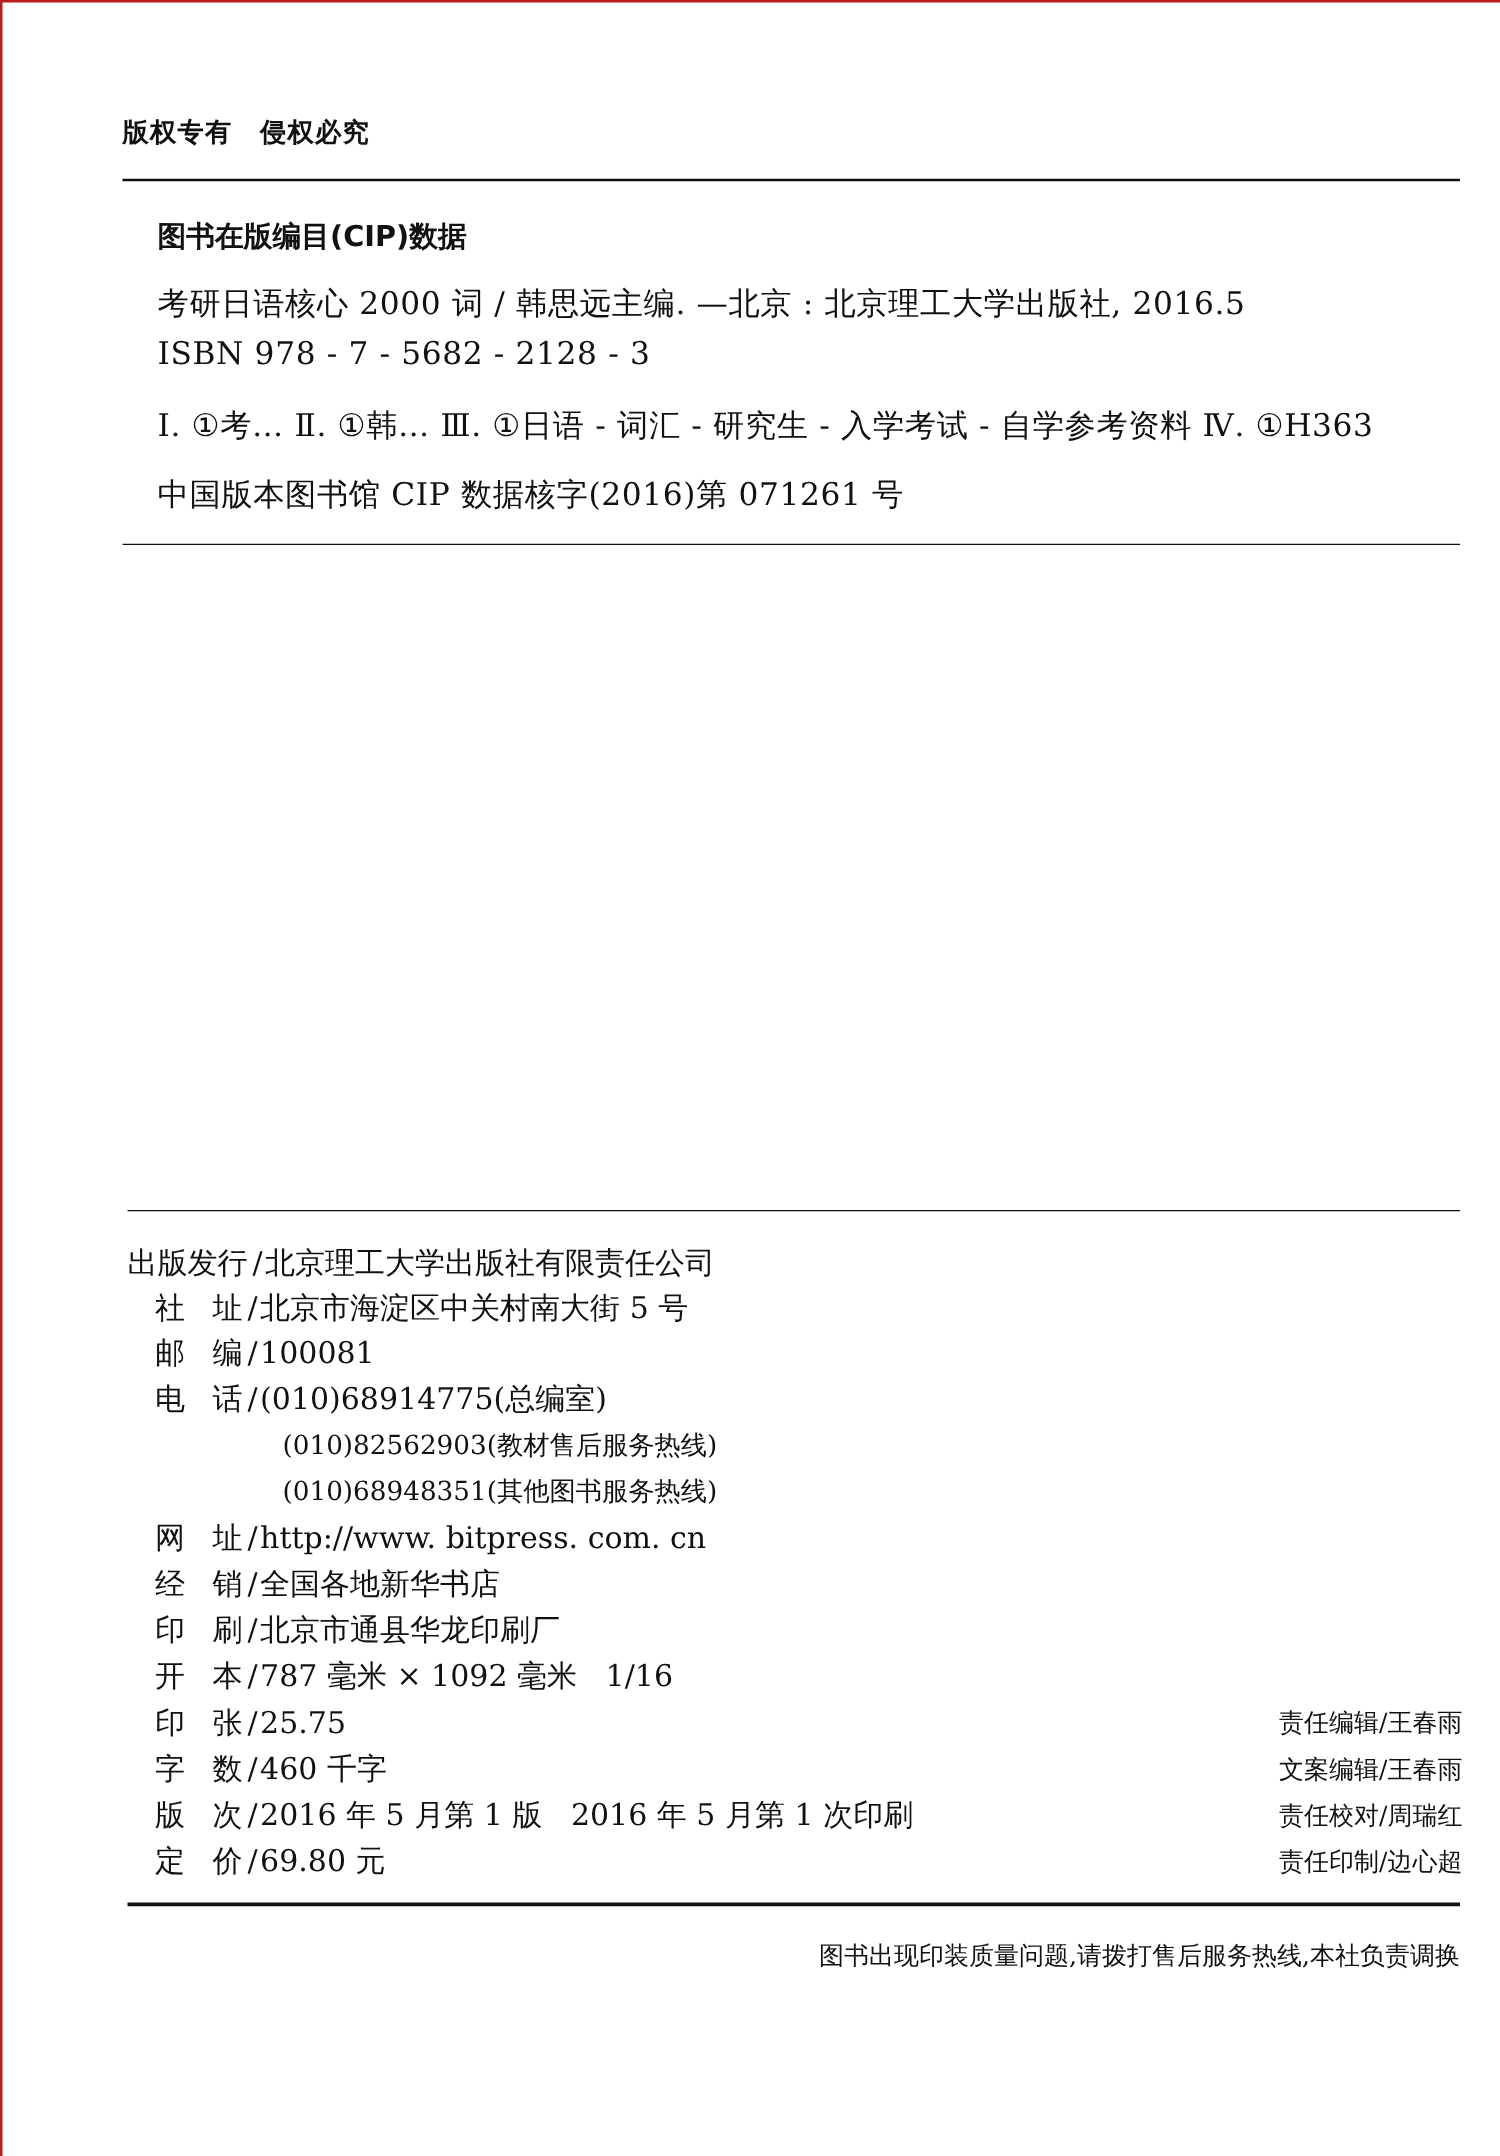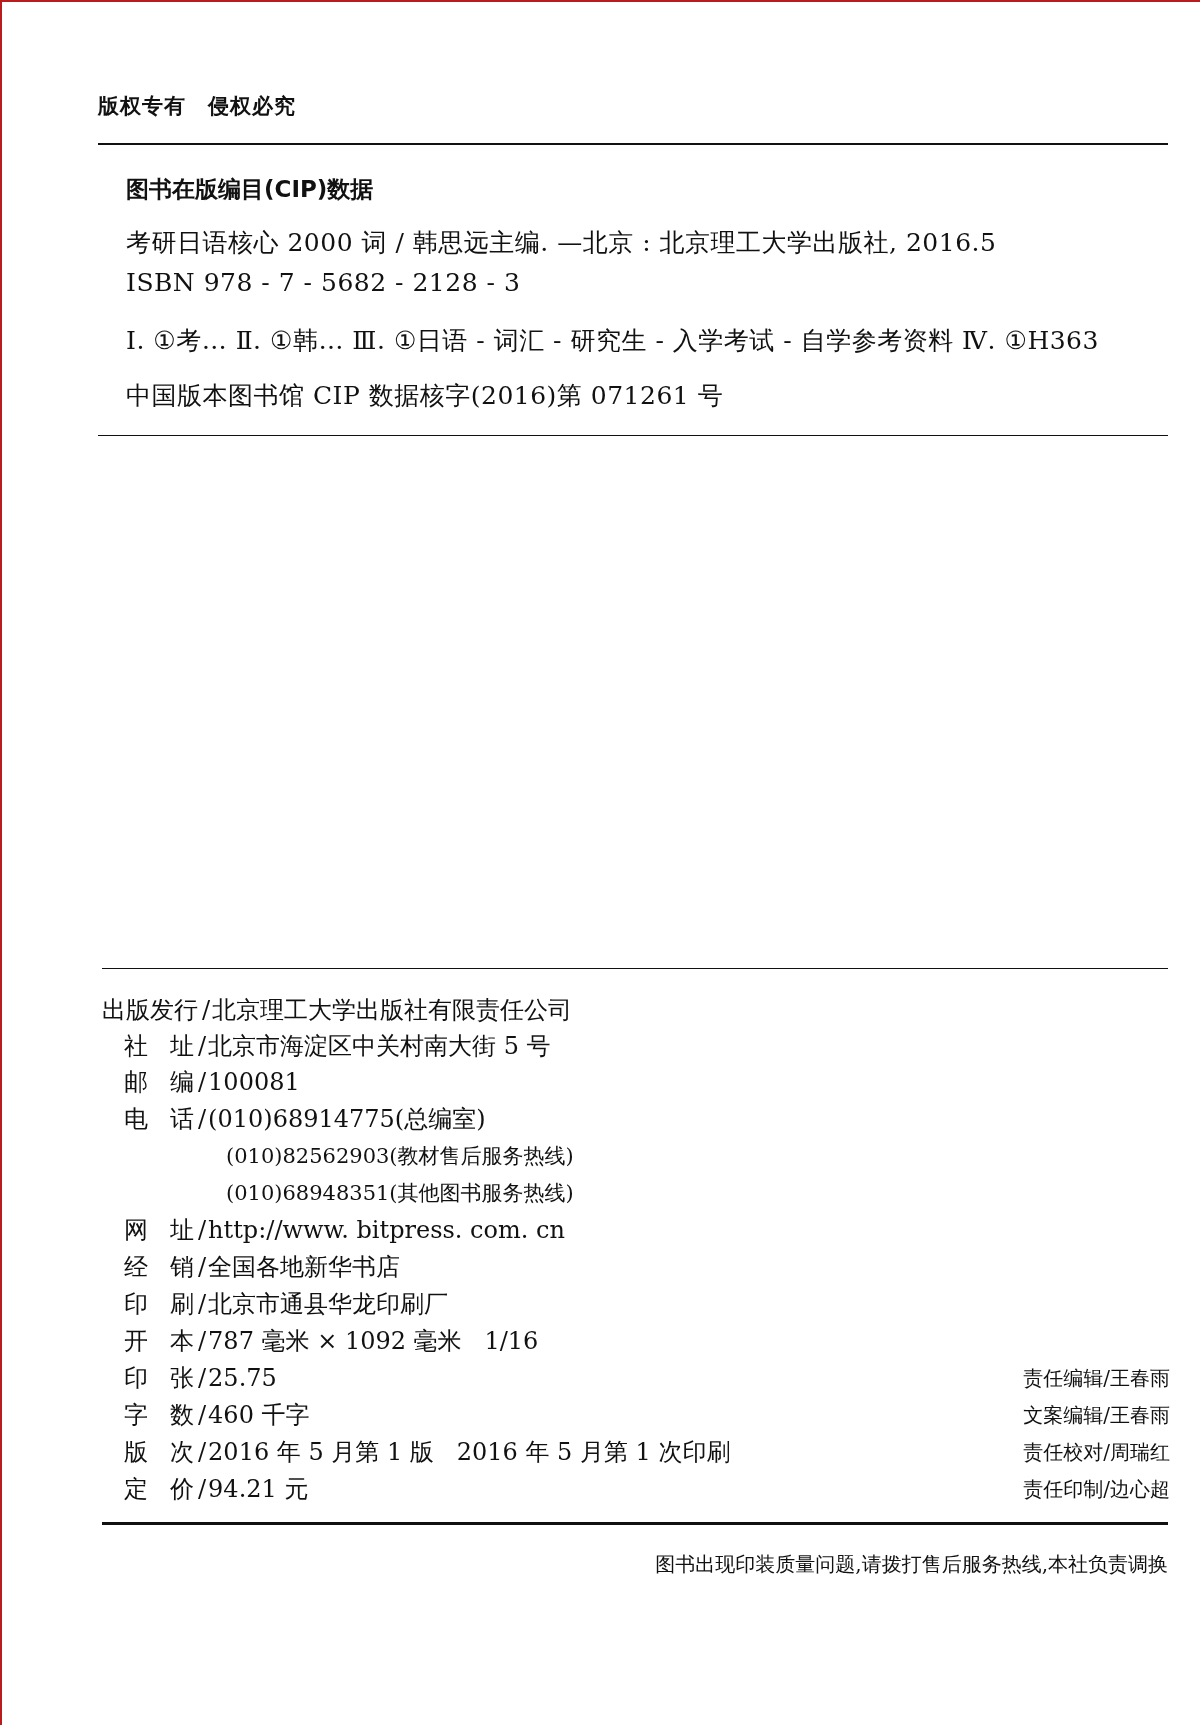--- a/index.html
+++ b/index.html
@@ -79,21 +79,21 @@
   <div class="imprint-row" style="top:1362px;">
     <span class="k1">印</span><span class="k2">张</span><span class="sep">/</span><span>25.75</span>
   </div>
   <div class="imprint-row" style="top:1399px;">
     <span class="k1">字</span><span class="k2">数</span><span class="sep">/</span><span>460 千字</span>
   </div>
   <div class="imprint-row" style="top:1436px;">
     <span class="k1">版</span><span class="k2">次</span><span class="sep">/</span><span style="white-space:pre;">2016 年 5 月第 1 版   2016 年 5 月第 1 次印刷</span>
   </div>
   <div class="imprint-row" style="top:1473px;">
-    <span class="k1">定</span><span class="k2">价</span><span class="sep">/</span><span>94.21 元</span>
+    <span class="k1">定</span><span class="k2">价</span><span class="sep">/</span><span>69.80 元</span>
   </div>
 
   <div class="staff-row" style="top:1362px;">
     <span>责任编辑</span><span class="sep">/</span><span>王春雨</span>
   </div>
   <div class="staff-row" style="top:1399px;">
     <span>文案编辑</span><span class="sep">/</span><span>王春雨</span>
   </div>
   <div class="staff-row" style="top:1436px;">
     <span>责任校对</span><span class="sep">/</span><span>周瑞红</span>

